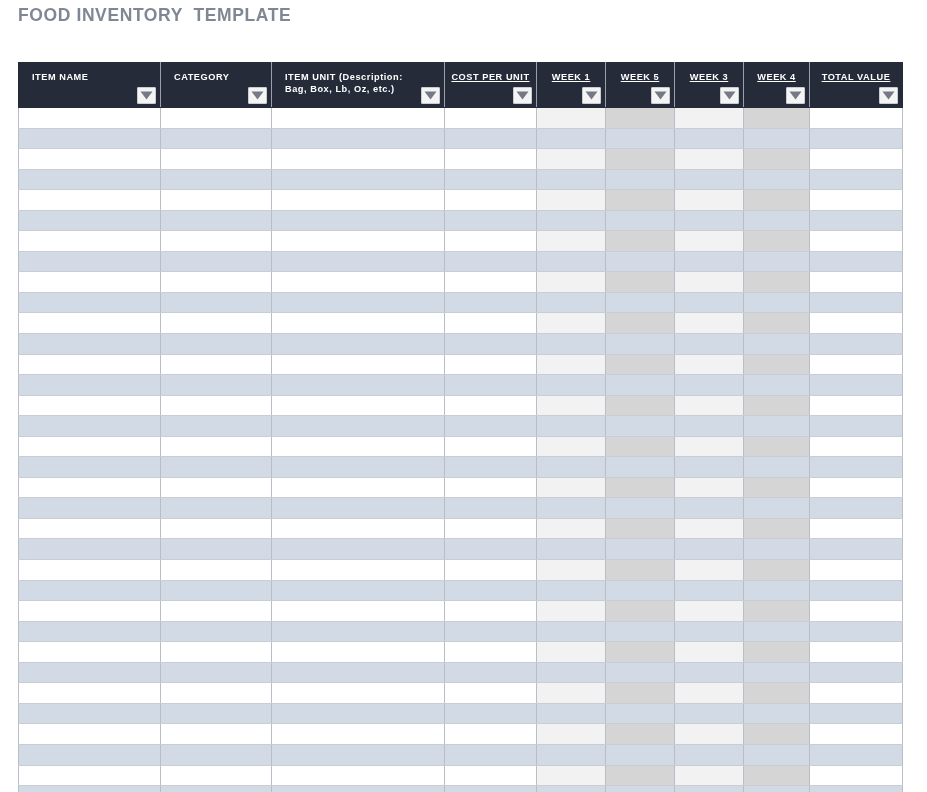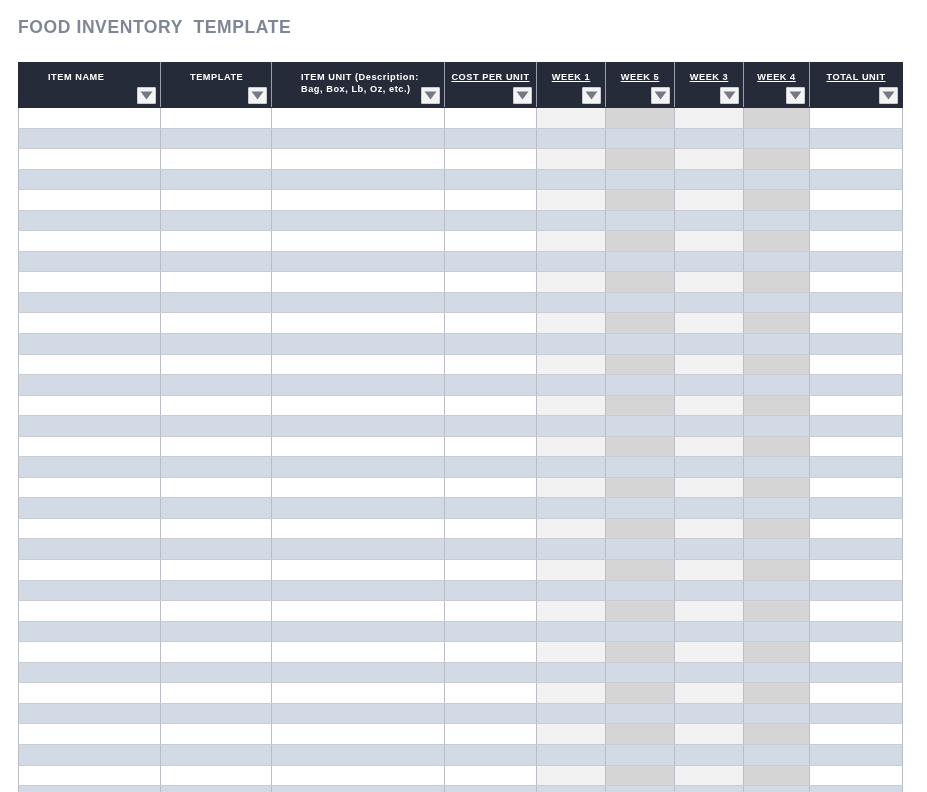--- a/index.html
+++ b/index.html
@@ -19,21 +19,21 @@
     position: relative;
     width: 927px;
     height: 792px;
     background: #ffffff;
   }
 
   
   #page-title {
     position: absolute;
     left: 18px;
-    top: 16px;
+    top: 4px;
     font-size: 17.5px;
     font-weight: bold;
     letter-spacing: 0.6px;
     color: #7f8795;
     white-space: pre;
     line-height: 22px;
   }
 
   
   #inventory-table-wrap {
@@ -59,21 +59,21 @@
     height: 44px;
     vertical-align: top;
     position: relative;
   }
   table.inv thead th:last-child { border-right: 1px solid #252b38; }
 
   .th-inner {
     position: relative;
     height: 44px;
     box-sizing: border-box;
-    padding: 9px 22px 0 29px;
+    padding: 9px 22px 0 13px;
     text-align: left;
   }
   .th-label {
     display: block;
     font-size: 9.2px;
     font-weight: bold;
     letter-spacing: 0.55px;
     line-height: 11.5px;
     color: #ffffff;
   }
@@ -148,21 +148,21 @@
                 <span class="th-label">ITEM NAME</span>
                 <span class="filter-btn">
                   <svg width="13" height="9" viewBox="0 0 13 9" aria-hidden="true">
                     <path d="M0.5 0.5 H12.5 L6.5 8.5 Z" fill="#737a86"></path>
                   </svg>
                 </span>
               </div>
             </th>
             <th class="">
               <div class="th-inner">
-                <span class="th-label">TEMPLATE</span>
+                <span class="th-label">CATEGORY</span>
                 <span class="filter-btn">
                   <svg width="13" height="9" viewBox="0 0 13 9" aria-hidden="true">
                     <path d="M0.5 0.5 H12.5 L6.5 8.5 Z" fill="#737a86"></path>
                   </svg>
                 </span>
               </div>
             </th>
             <th class="">
               <div class="th-inner">
                 <span class="th-label">ITEM UNIT (Description: Bag, Box, Lb, Oz, etc.)</span>
@@ -218,21 +218,21 @@
                 <span class="th-label">WEEK 4</span>
                 <span class="filter-btn">
                   <svg width="13" height="9" viewBox="0 0 13 9" aria-hidden="true">
                     <path d="M0.5 0.5 H12.5 L6.5 8.5 Z" fill="#737a86"></path>
                   </svg>
                 </span>
               </div>
             </th>
             <th class="th-center">
               <div class="th-inner">
-                <span class="th-label">TOTAL UNIT</span>
+                <span class="th-label">TOTAL VALUE</span>
                 <span class="filter-btn">
                   <svg width="13" height="9" viewBox="0 0 13 9" aria-hidden="true">
                     <path d="M0.5 0.5 H12.5 L6.5 8.5 Z" fill="#737a86"></path>
                   </svg>
                 </span>
               </div>
             </th>
           </tr>
       </thead>
       <tbody>

